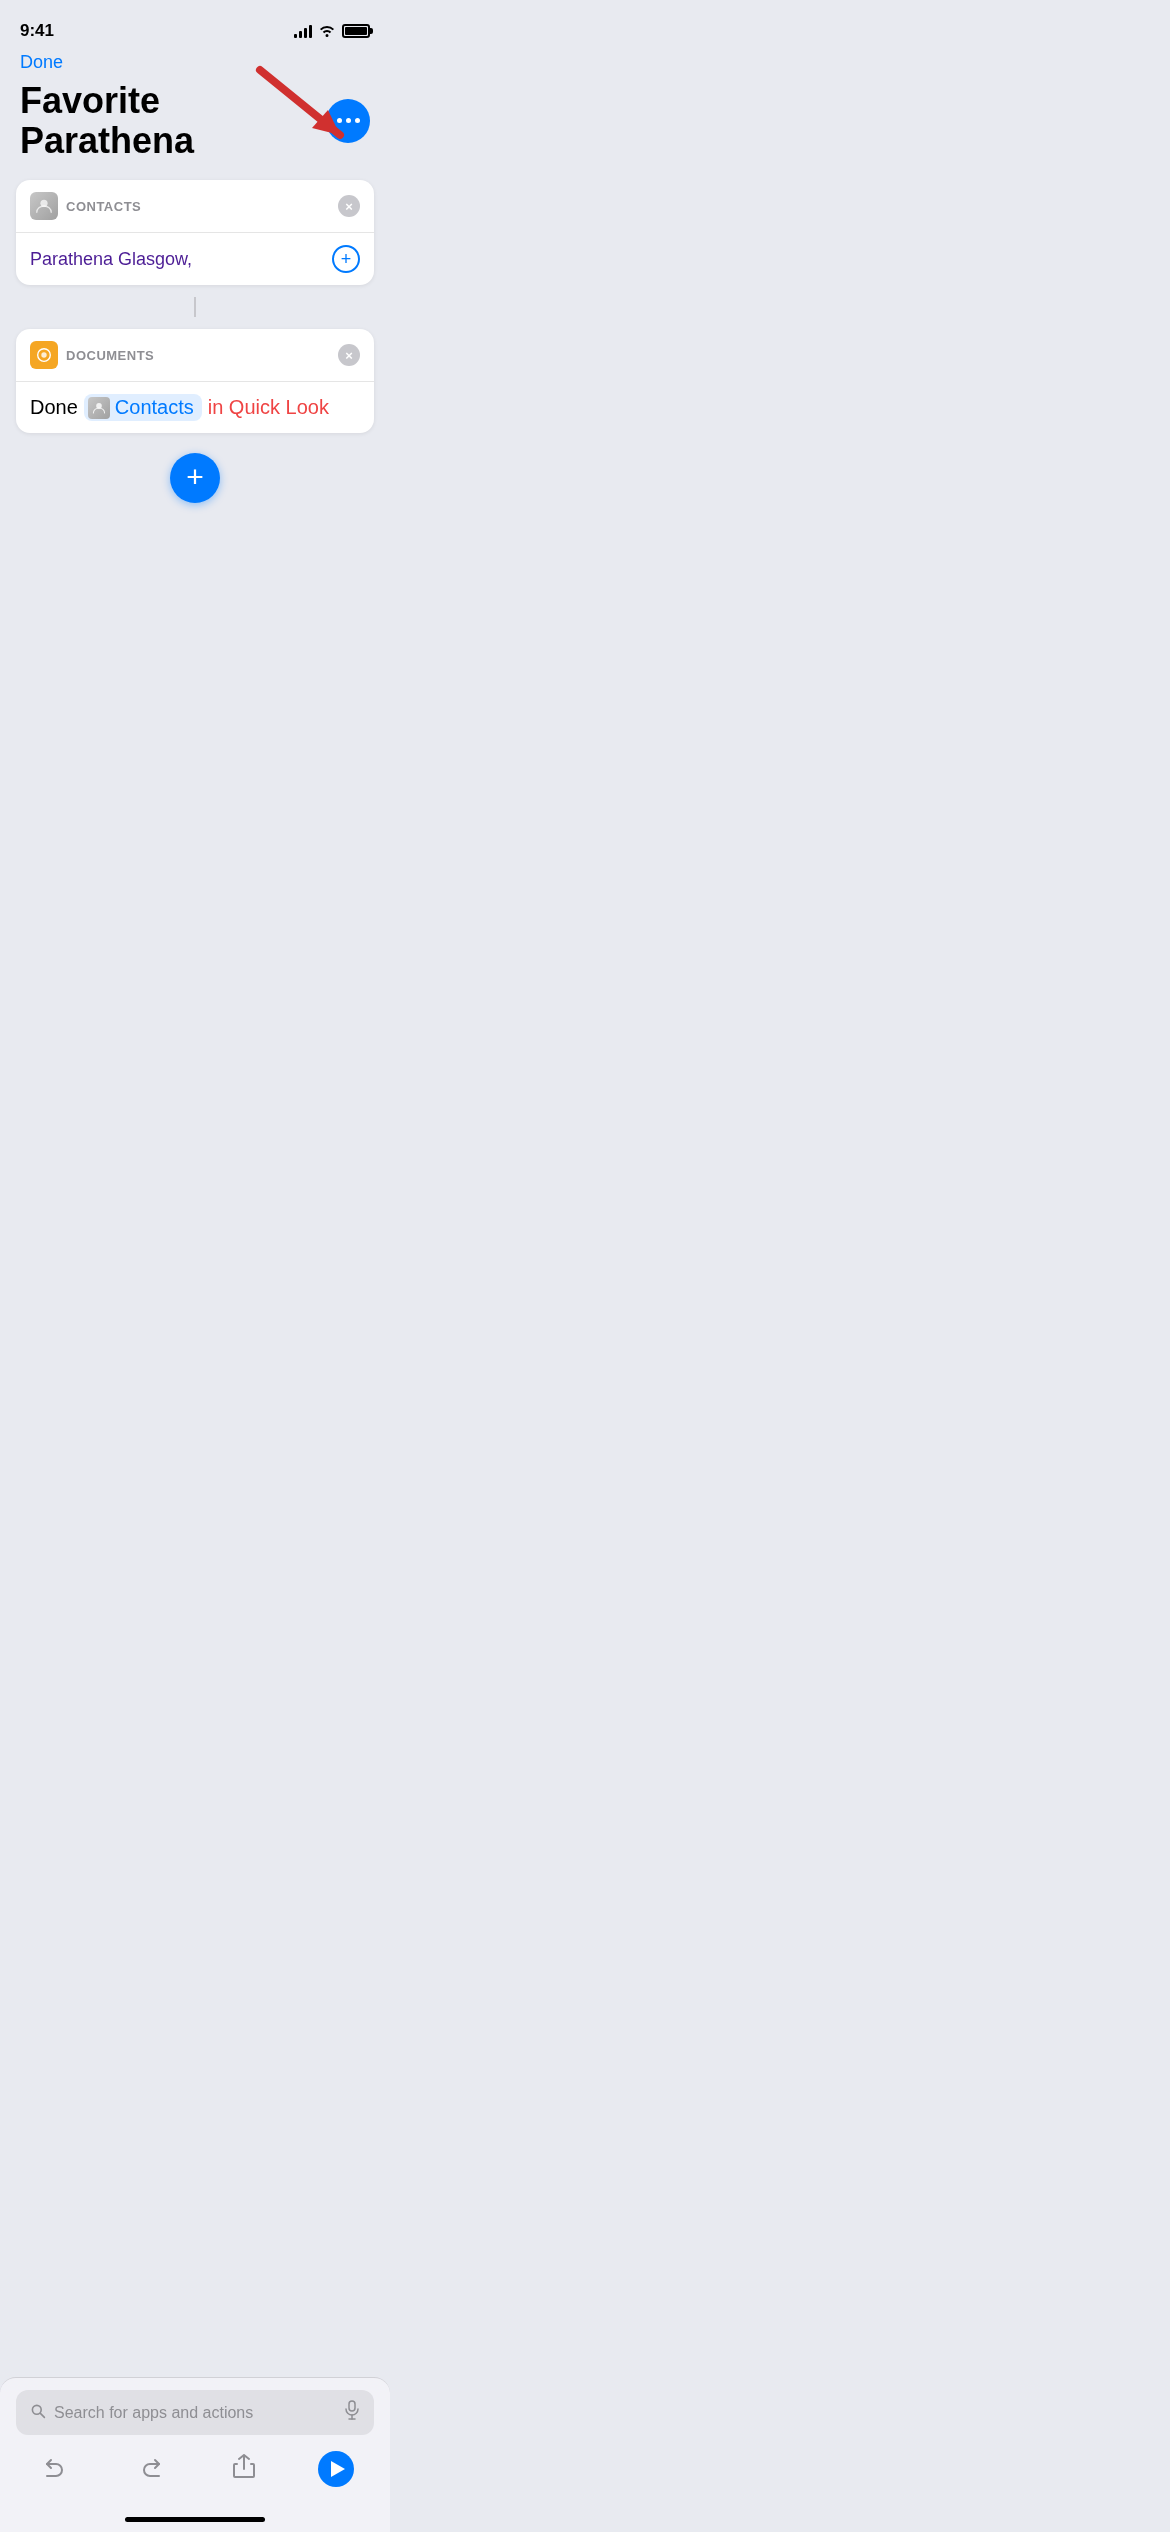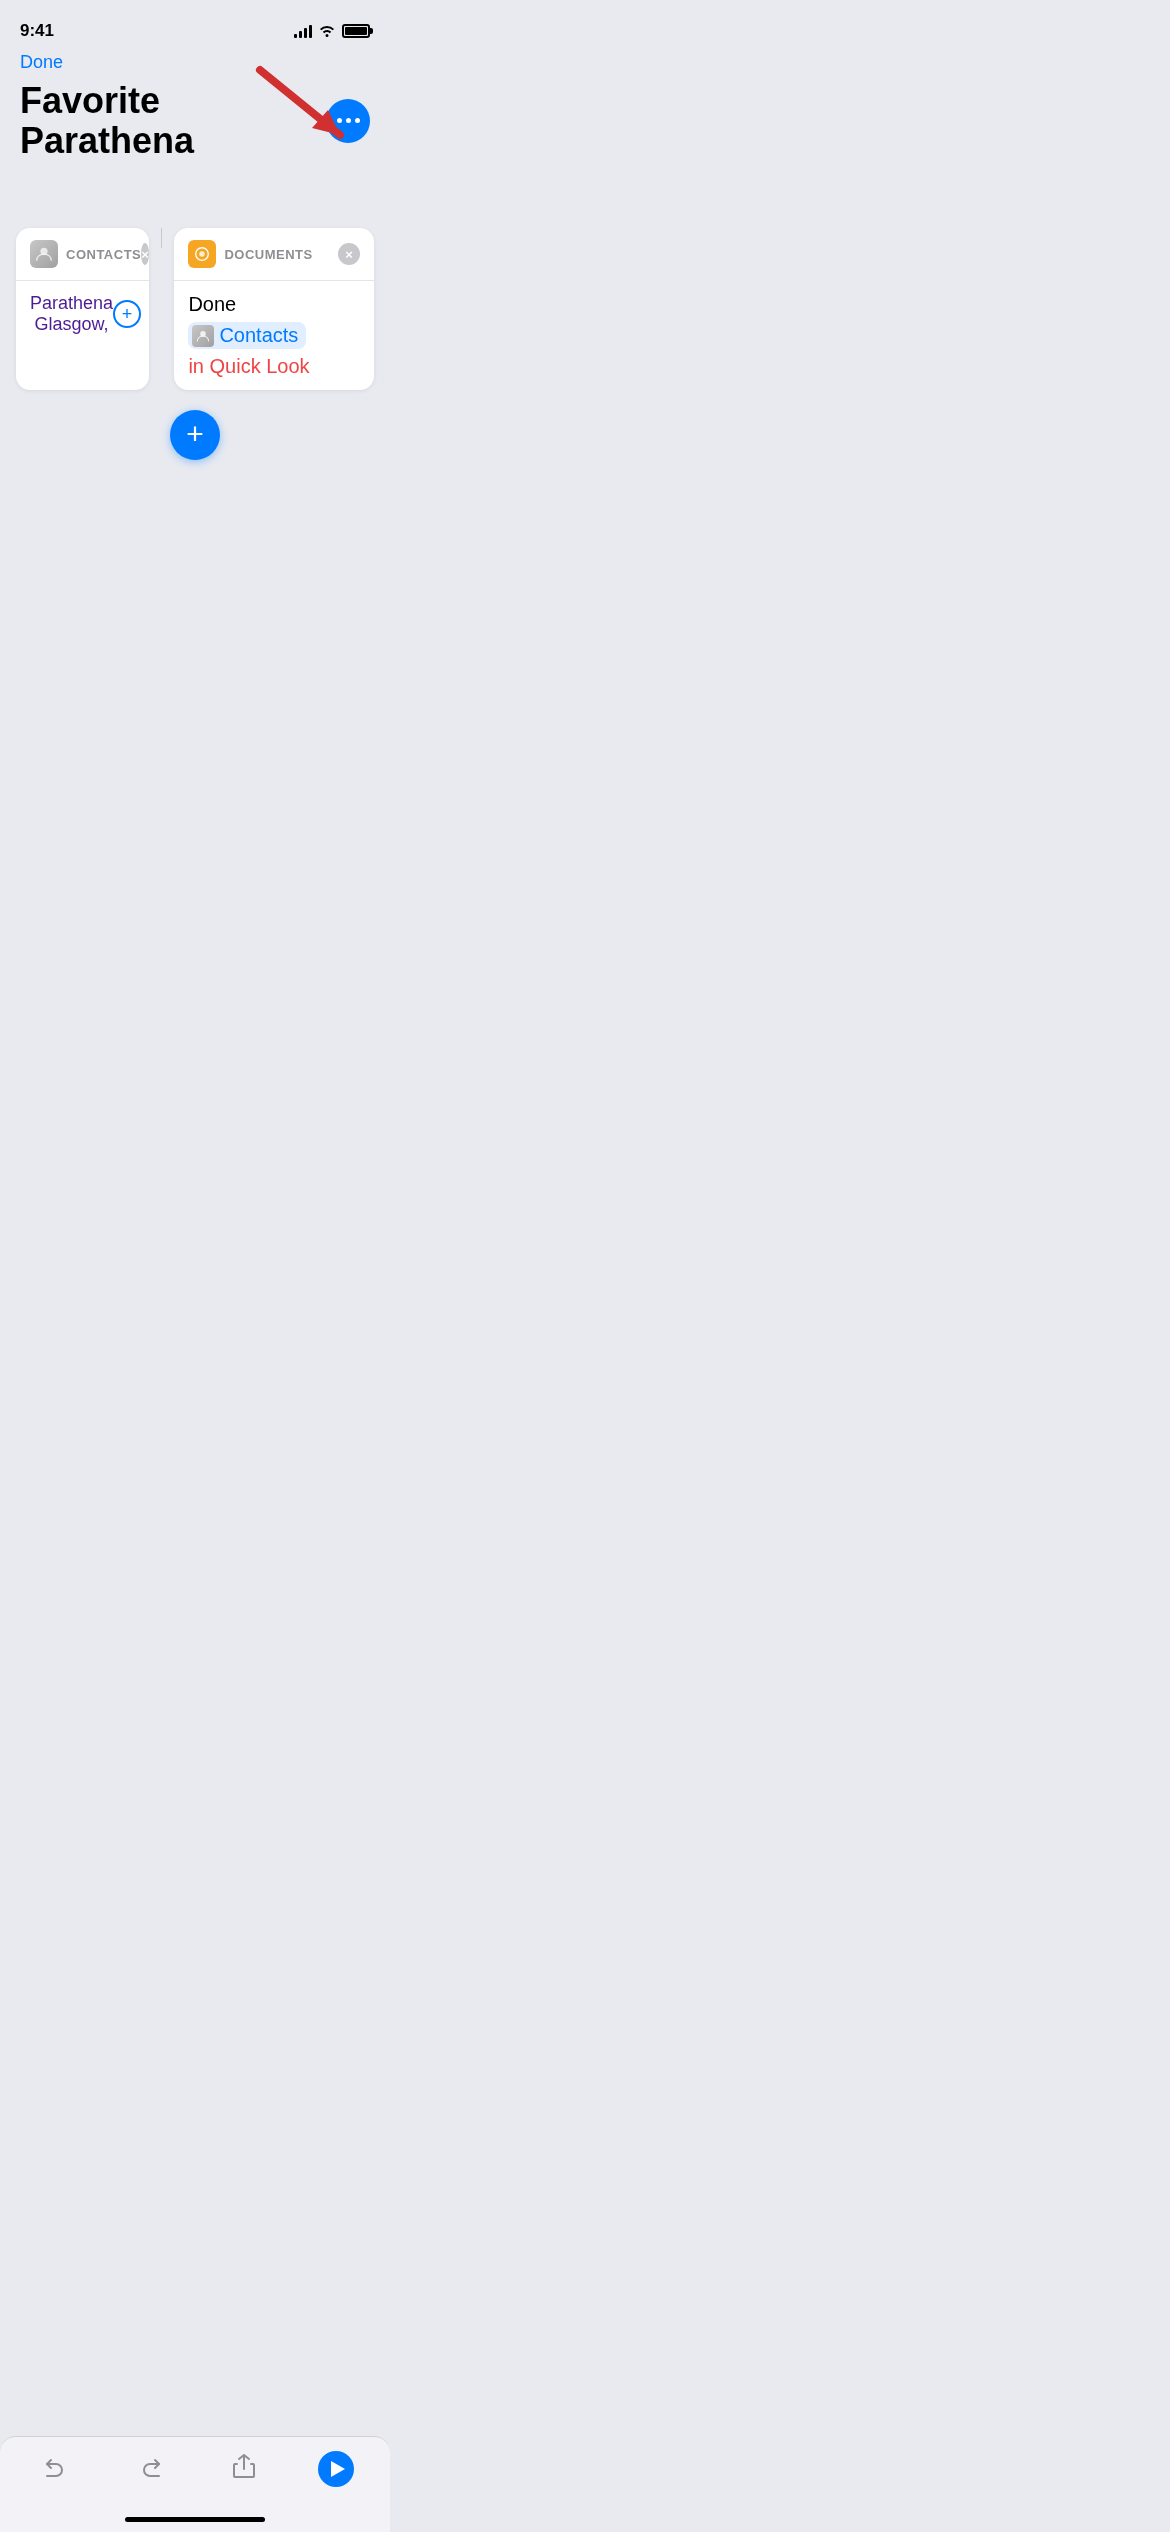--- a/index.html
+++ b/index.html
@@ -133,23 +133,22 @@
       right: 20px;
       width: 130px;
       height: 90px;
       pointer-events: none;
     }
 
     
     .cards-container {
       padding: 0 16px;
       display: flex;
-      flex-direction: row;
+      flex-direction: column;
       gap: 12px;
-      margin-top: 48px;
     }
 
     .card {
       background: #fff;
       border-radius: 14px;
       overflow: hidden;
       box-shadow: 0 1px 4px rgba(0,0,0,0.08);
     }
 
     .card-header {
@@ -484,20 +483,37 @@
 
 </div>
 
 <div class="add-action-container">
   <div class="add-action-btn">
     <span class="plus-icon">+</span>
   </div>
 </div>
 
 <div class="bottom-panel">
+  <div class="search-bar">
+    <span class="search-icon-svg">
+      <svg width="16" height="16" viewBox="0 0 20 20" fill="none">
+        <circle cx="8.5" cy="8.5" r="5.5" stroke="#8e8e93" stroke-width="2"></circle>
+        <line x1="13" y1="13" x2="18" y2="18" stroke="#8e8e93" stroke-width="2" stroke-linecap="round"></line>
+      </svg>
+    </span>
+    <span class="search-input-fake">Search for apps and actions</span>
+    <span class="mic-icon">
+      <svg width="16" height="20" viewBox="0 0 16 20" fill="none">
+        <rect x="5" y="1" width="6" height="10" rx="3" stroke="#8e8e93" stroke-width="1.5"></rect>
+        <path d="M2 9c0 3.3 2.7 6 6 6s6-2.7 6-6" stroke="#8e8e93" stroke-width="1.5" stroke-linecap="round"></path>
+        <line x1="8" y1="15" x2="8" y2="19" stroke="#8e8e93" stroke-width="1.5" stroke-linecap="round"></line>
+        <line x1="5" y1="19" x2="11" y2="19" stroke="#8e8e93" stroke-width="1.5" stroke-linecap="round"></line>
+      </svg>
+    </span>
+  </div>
   <div class="bottom-toolbar">
     <div class="toolbar-btn">
       <span class="undo-icon">
         <svg width="24" height="24" viewBox="0 0 24 24" fill="none">
           <path d="M3 10h9a6 6 0 010 12H3" stroke="#8e8e93" stroke-width="2" stroke-linecap="round" stroke-linejoin="round"></path>
           <path d="M7 6l-4 4 4 4" stroke="#8e8e93" stroke-width="2" stroke-linecap="round" stroke-linejoin="round"></path>
         </svg>
       </span>
     </div>
     <div class="toolbar-btn">

